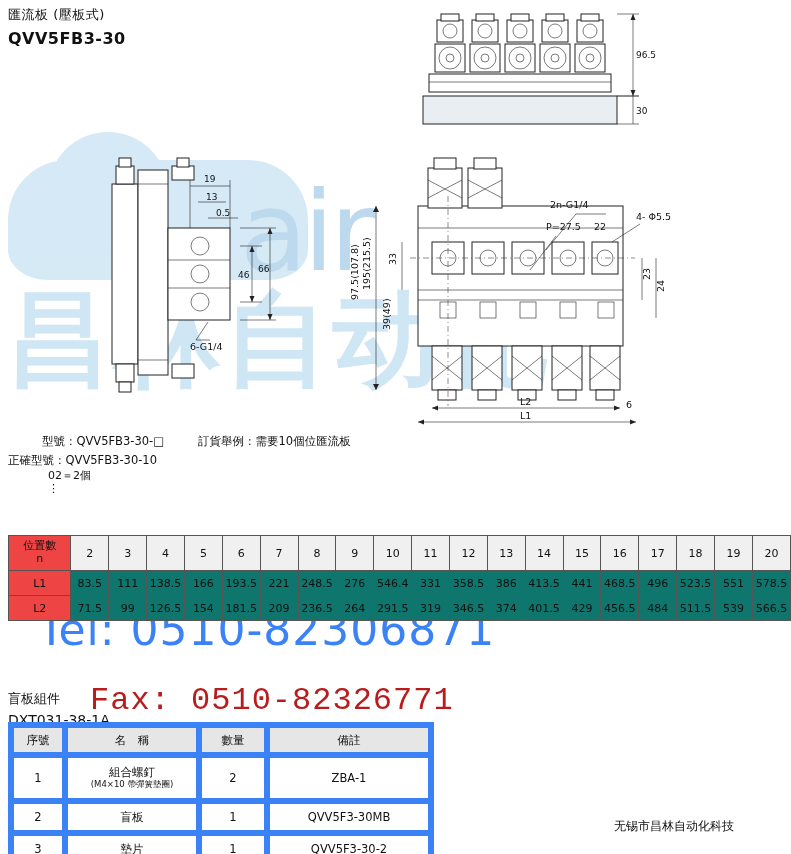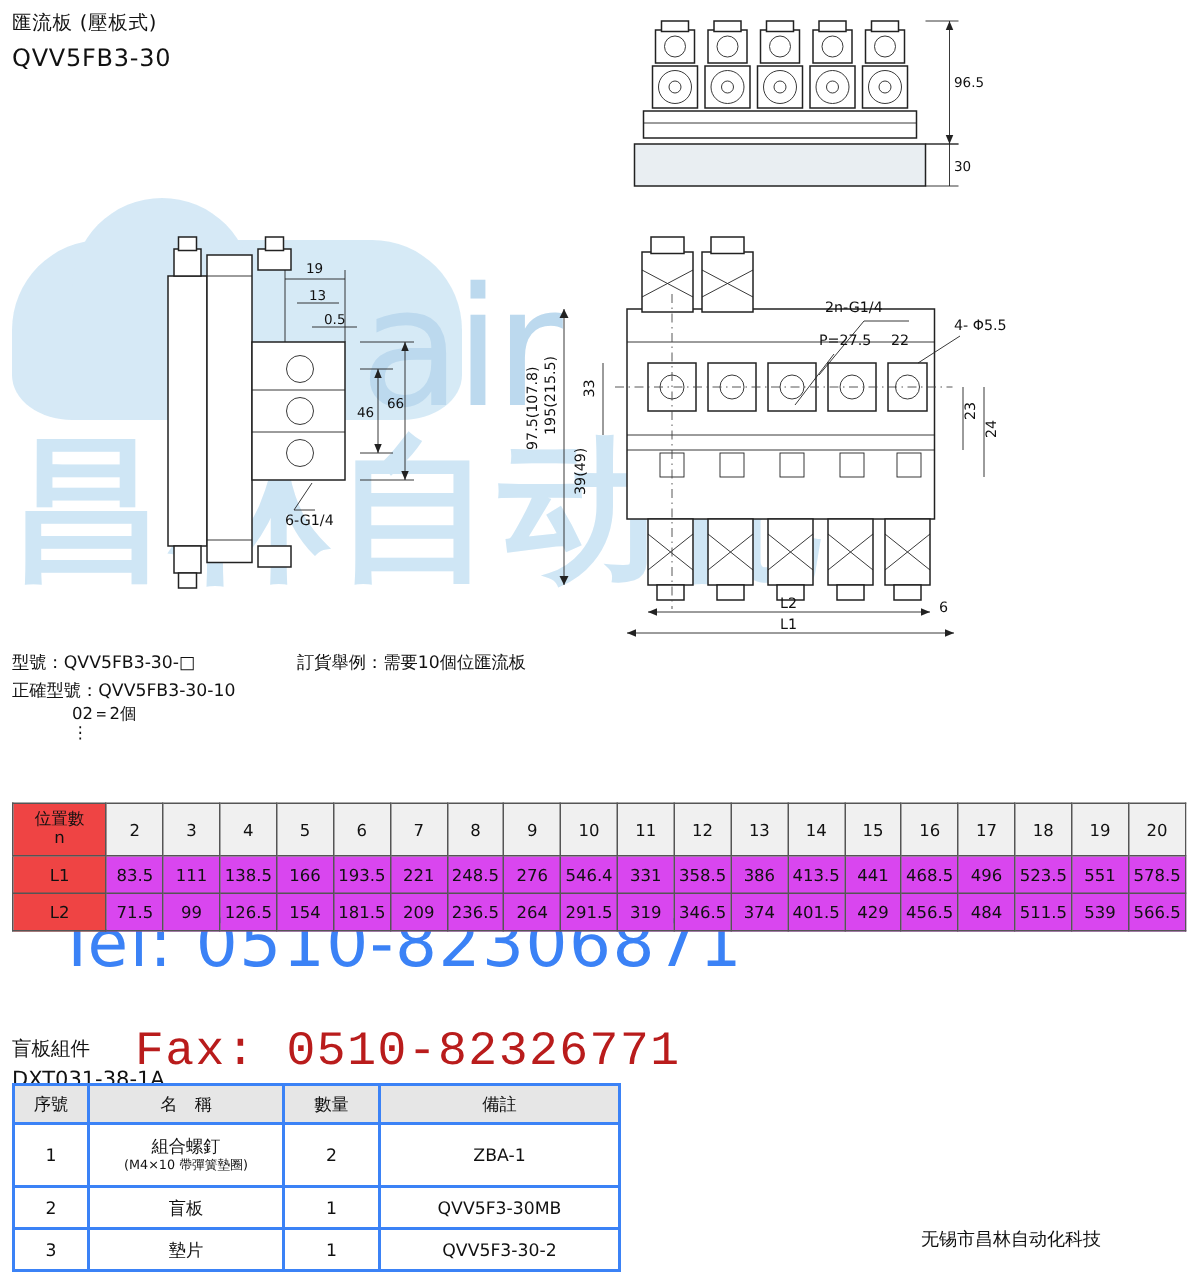--- a/index.html
+++ b/index.html
@@ -8,21 +8,21 @@
     background:#ffffff;
     font-family:"DejaVu Sans","Liberation Sans",sans-serif;
     font-size:11px;color:#111;
     position:relative;overflow:hidden;
   }
   .abs{position:absolute;}
 
   
   #title-block{left:8px;top:6px;}
   #title-block .t1{font-size:13px;letter-spacing:.5px;}
-  #title-block .t2{font-size:16px;margin-top:5px;letter-spacing:.5px;}
+  #title-block .t2{font-size:16px;margin-top:5px;letter-spacing:.5px;font-weight:bold;}
 
   
   #watermark{
     left:0;top:150px;width:791px;height:330px;
     pointer-events:none;
   }
   #wm-cloud{
     position:absolute;left:8px;top:10px;width:300px;height:120px;
     background:#cfe6f5;border-radius:60px 60px 40px 40px / 60px 60px 30px 30px;
     opacity:.85;
@@ -57,46 +57,46 @@
   .dwg{stroke:#222;fill:none;stroke-width:1;}
   .dwg .thin{stroke-width:.6;}
   .dwg .fillblk{fill:#e9eef2;stroke:#222;stroke-width:1;}
   .dwg .fillwh{fill:#ffffff;stroke:#222;stroke-width:1;}
   .dwg .dash{stroke-dasharray:6 3 1 3;stroke-width:.6;stroke:#444;}
   .dwg text{font-family:"DejaVu Sans","Liberation Sans",sans-serif;font-size:9px;fill:#111;stroke:none;}
   .dwg .lbl{font-size:9.5px;}
 
   
   #notes{left:8px;top:432px;width:560px;font-size:11.5px;line-height:1.65;}
-  #notes .row{display:flex;}
+  #notes .row{display:flex;text-align:center;}
   #notes .c1{width:190px;}
   #notes .dots{margin-left:40px;font-size:11px;line-height:1.15;}
 
   
   #spec-table{left:8px;top:535px;border-collapse:collapse;}
   #spec-table td,#spec-table th{
     border:1px solid #555;
     font-size:11px;text-align:center;
     padding:0;height:24px;
     font-weight:normal;
-    background:#d946ef;
+    background:#0f766e;
   }
   #spec-table .hdr{background:#f0f0f0;}
   #spec-table .rowhdr{width:62px;background:#ef4444;}
   #spec-table td.val{width:37px;}
   #spec-table tr.head td{height:34px;}
   .posn{line-height:1.15;font-size:11px;}
 
   
   #blind-title{left:8px;top:690px;}
   #blind-title .b1{font-size:13px;}
   #blind-title .b2{font-size:14px;margin-top:4px;}
   #parts-table{left:8px;top:722px;border-collapse:collapse;}
   #parts-table td{
-    border:2px solid #3b82f6;font-size:11.5px;text-align:center;padding:0 4px;
+    border:6px solid #3b82f6;font-size:11.5px;text-align:center;padding:0 4px;
     background:#fff;height:26px;
   }
   #parts-table .hdr{background:#e6e6e6;height:24px;}
   .w-seq{width:40px;}
   .w-name{width:120px;}
   .w-qty{width:54px;}
   .w-note{width:150px;}
   .sub{font-size:8.5px;display:block;margin-top:-1px;}
   #footer-company{left:614px;top:818px;font-size:12px;}
 </style>

